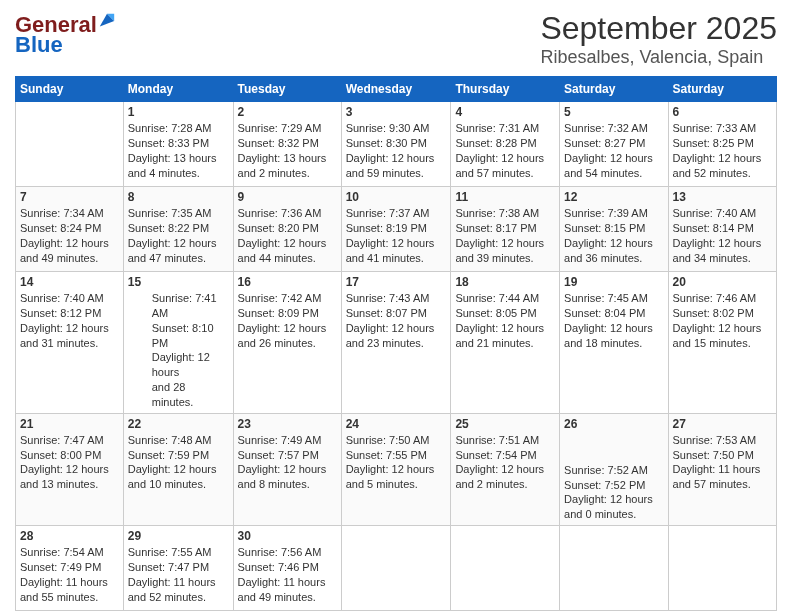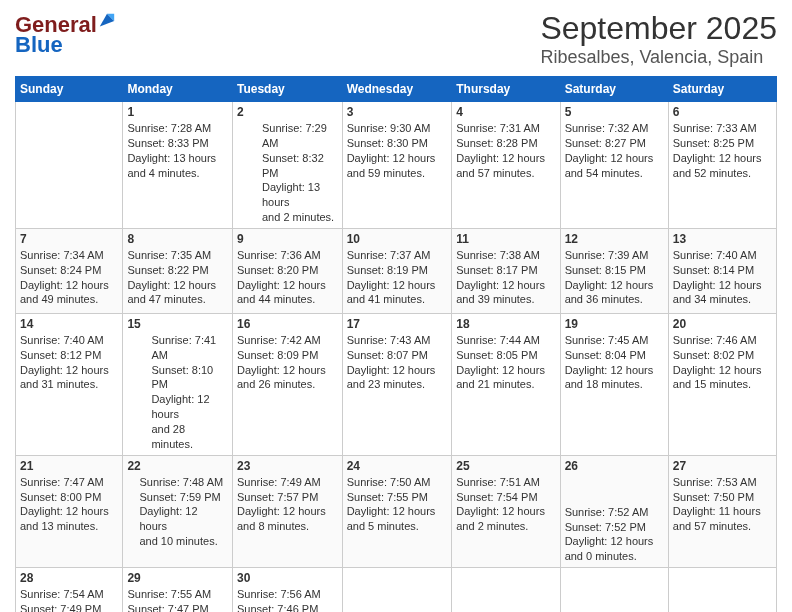--- a/index.html
+++ b/index.html
@@ -141,21 +141,21 @@
           <td class="empty-cell"></td>
           <td>
             <span class="day-num">1</span>
             <div class="cell-content" style="white-space: pre-line;">Sunrise: 7:28 AM
 Sunset: 8:33 PM
 Daylight: 13 hours
 and 4 minutes.</div>
           </td>
           <td>
             <span class="day-num">2</span>
-            <div class="cell-content" style="white-space: pre-line; margin-left: 25px;">Sunrise: 7:29 AM
+            <div class="cell-content" style="white-space: pre-line;">Sunrise: 7:29 AM
 Sunset: 8:32 PM
 Daylight: 13 hours
 and 2 minutes.</div>
           </td>
           <td>
             <span class="day-num">3</span>
             <div class="cell-content" style="white-space: pre-line;">Sunrise: 9:30 AM
 Sunset: 8:30 PM
 Daylight: 12 hours
 and 59 minutes.</div>
@@ -287,21 +287,21 @@
         <tr>
           <td>
             <span class="day-num">21</span>
             <div class="cell-content" style="white-space: pre-line;">Sunrise: 7:47 AM
 Sunset: 8:00 PM
 Daylight: 12 hours
 and 13 minutes.</div>
           </td>
           <td>
             <span class="day-num">22</span>
-            <div class="cell-content" style="white-space: pre-line; margin-left: 12px;">Sunrise: 7:48 AM
+            <div class="cell-content" style="white-space: pre-line;">Sunrise: 7:48 AM
 Sunset: 7:59 PM
 Daylight: 12 hours
 and 10 minutes.</div>
           </td>
           <td>
             <span class="day-num">23</span>
             <div class="cell-content" style="white-space: pre-line;">Sunrise: 7:49 AM
 Sunset: 7:57 PM
 Daylight: 12 hours
 and 8 minutes.</div>

